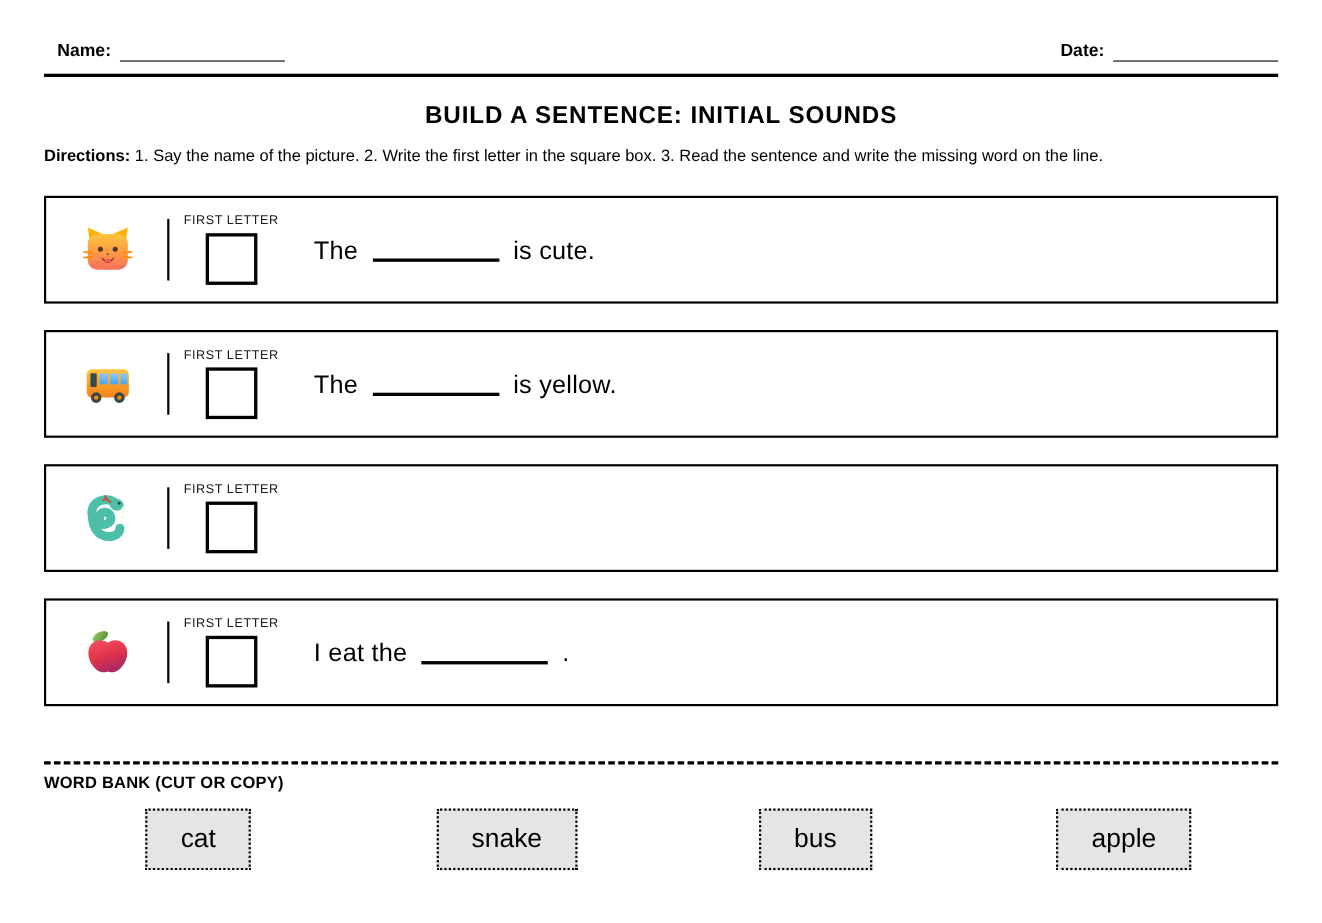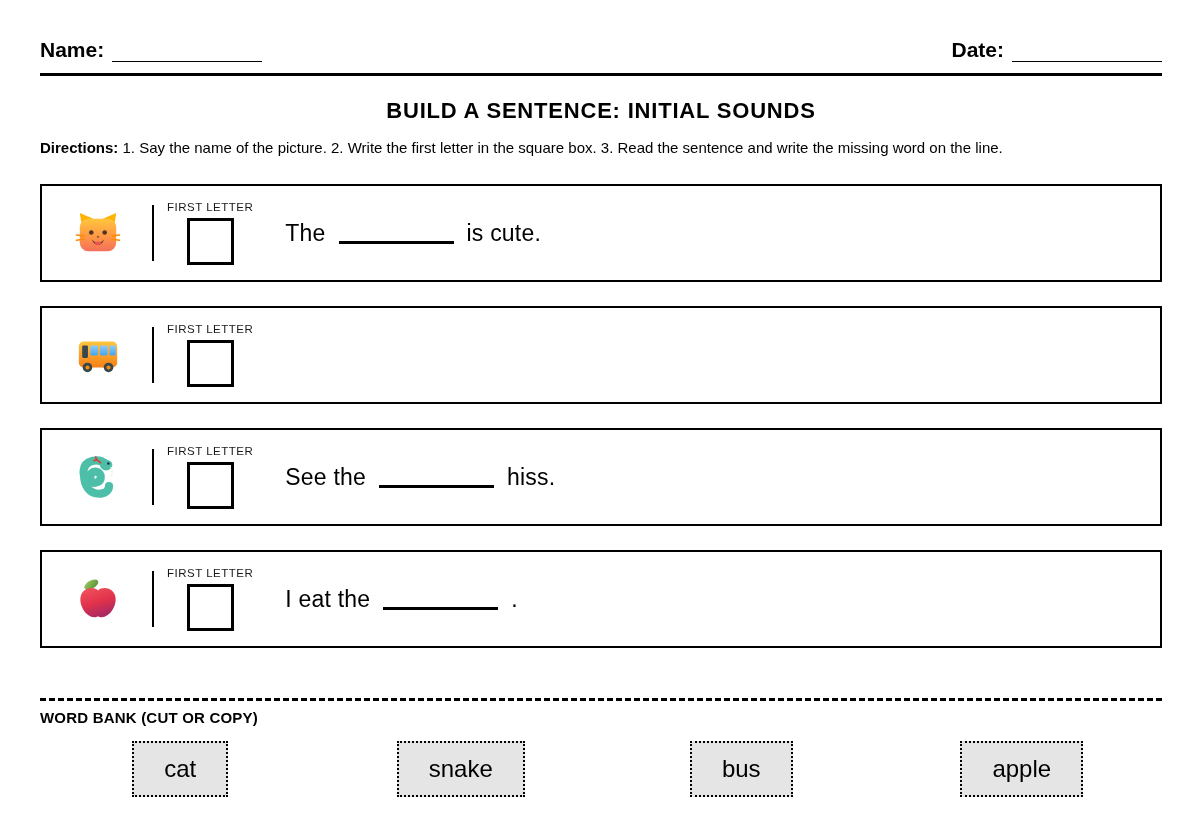--- a/index.html
+++ b/index.html
@@ -12,21 +12,21 @@
     overflow: hidden;
   }
 
   
   .header {
     display: flex; justify-content: space-between; align-items: flex-end;
     border-bottom: 3px solid #000;
     padding-bottom: 11px;
   }
   .hdr-field { display: flex; align-items: flex-end; }
-  .hdr-label { font-weight: bold; font-size: 21px; }
+  .hdr-label { font-weight: bold; font-size: 16px; margin-left: 12px; }
   .hdr-line {
     display: inline-block; width: 150px; height: 0;
     border-bottom: 1.5px solid #000;
     margin-left: 8px; vertical-align: baseline;
   }
 
   
   .title {
     text-align: center; font-weight: bold; font-size: 22px;
     letter-spacing: 0.8px; margin-top: 22px;
@@ -151,20 +151,23 @@
         <circle cx="13" cy="37" r="2.1" fill="#FB8C00"></circle>
         <circle cx="35" cy="37" r="5" fill="#37474F"></circle>
         <circle cx="35" cy="37" r="2.1" fill="#FB8C00"></circle>
       </svg>
     </div>
     <div class="vline"></div>
     <div class="fl-group">
       <div class="fl-label">FIRST LETTER</div>
       <div class="fl-box"></div>
     </div>
+    <div class="sentence">
+      <span>The</span><span class="blank"></span><span>is yellow.</span>
+    </div>
   </div>
 
   <div class="row">
     <div class="emoji">
       <svg viewBox="0 0 48 48" aria-hidden="true">
         <g fill="none" stroke="#4DBFA8" stroke-width="8.5" stroke-linecap="round">
           <path d="M33 11 C24 3 10 7 9 17 C8 26 16 32 23 29.5 C28.5 27.5 28 19.5 22.5 18.5 C18.5 17.8 15.8 20.5 16.2 24"></path>
           <path d="M9.5 22 C9.5 33 15 41.5 25 41.5 C31 41.5 35.5 38.5 35.5 33.5"></path>
         </g>
         <ellipse cx="32.5" cy="11.5" rx="6.5" ry="5.6" fill="#4DBFA8"></ellipse>
@@ -179,23 +182,20 @@
             <circle cx="38.8" cy="18.5" r="1.1"></circle>
             <circle cx="38.3" cy="22.5" r="1.1"></circle>
         </g>
       </svg>
     </div>
     <div class="vline"></div>
     <div class="fl-group">
       <div class="fl-label">FIRST LETTER</div>
       <div class="fl-box"></div>
     </div>
-    <div class="sentence">
-      <span>See the</span><span class="blank"></span><span>hiss.</span>
-    </div>
   </div>
 
   <div class="row">
     <div class="emoji">
       <svg viewBox="0 0 48 48" aria-hidden="true">
         <defs>
           <linearGradient id="applg" x1="0" y1="0" x2="0.4" y2="1">
             <stop offset="0" stop-color="#F4545C"></stop>
               <stop offset="0.6" stop-color="#E0314B"></stop>
               <stop offset="1" stop-color="#AD2A62"></stop>

